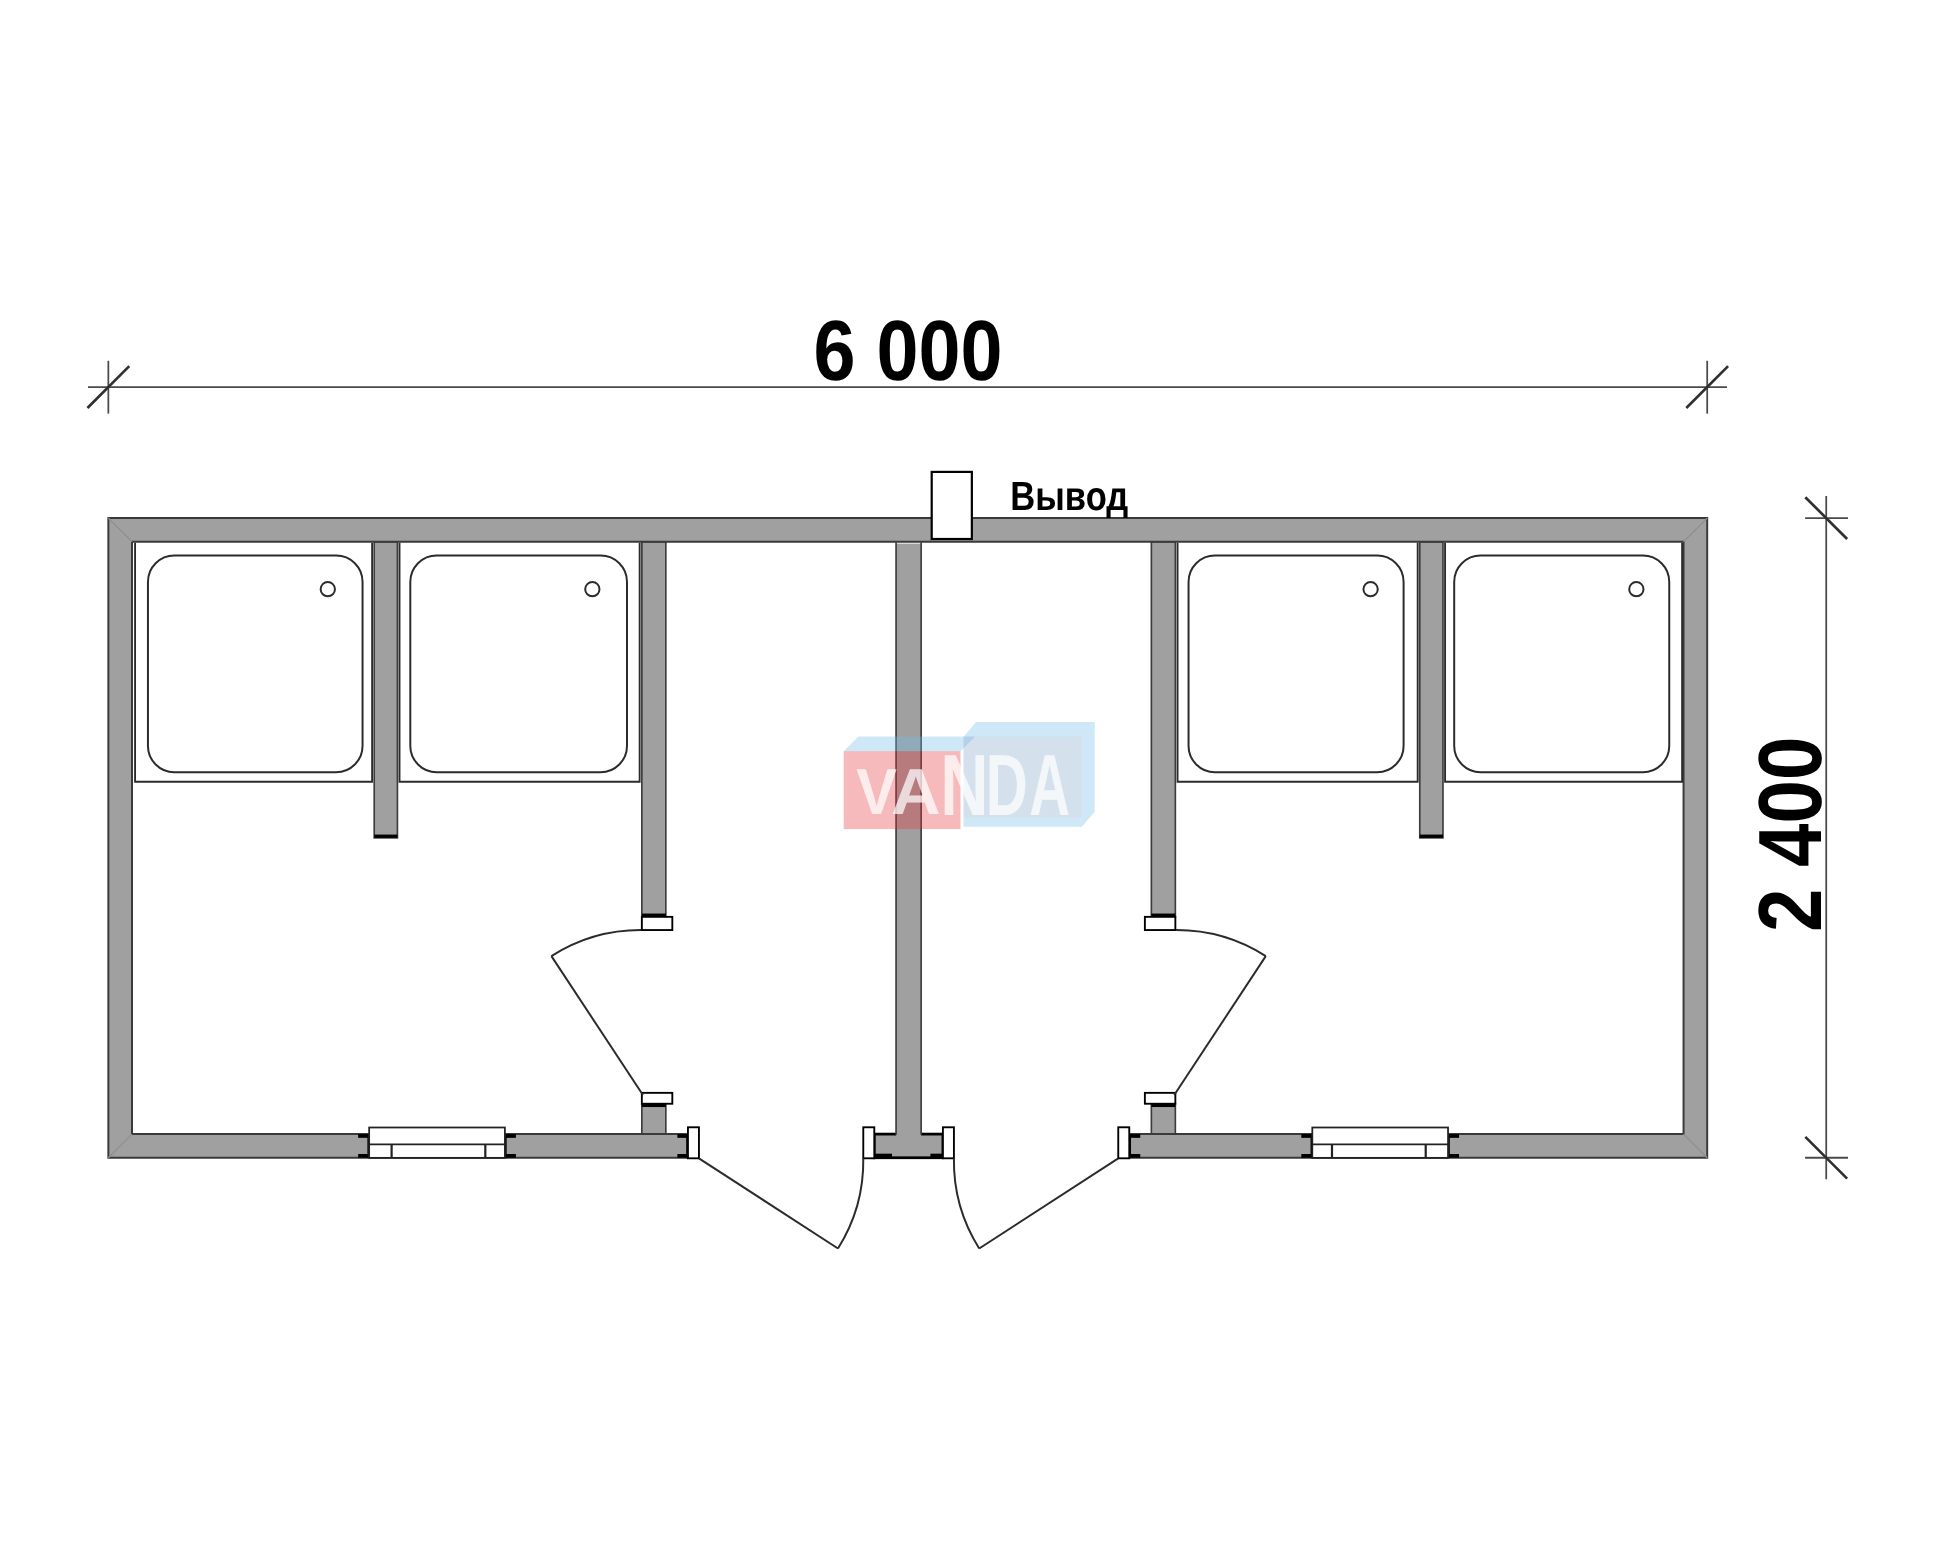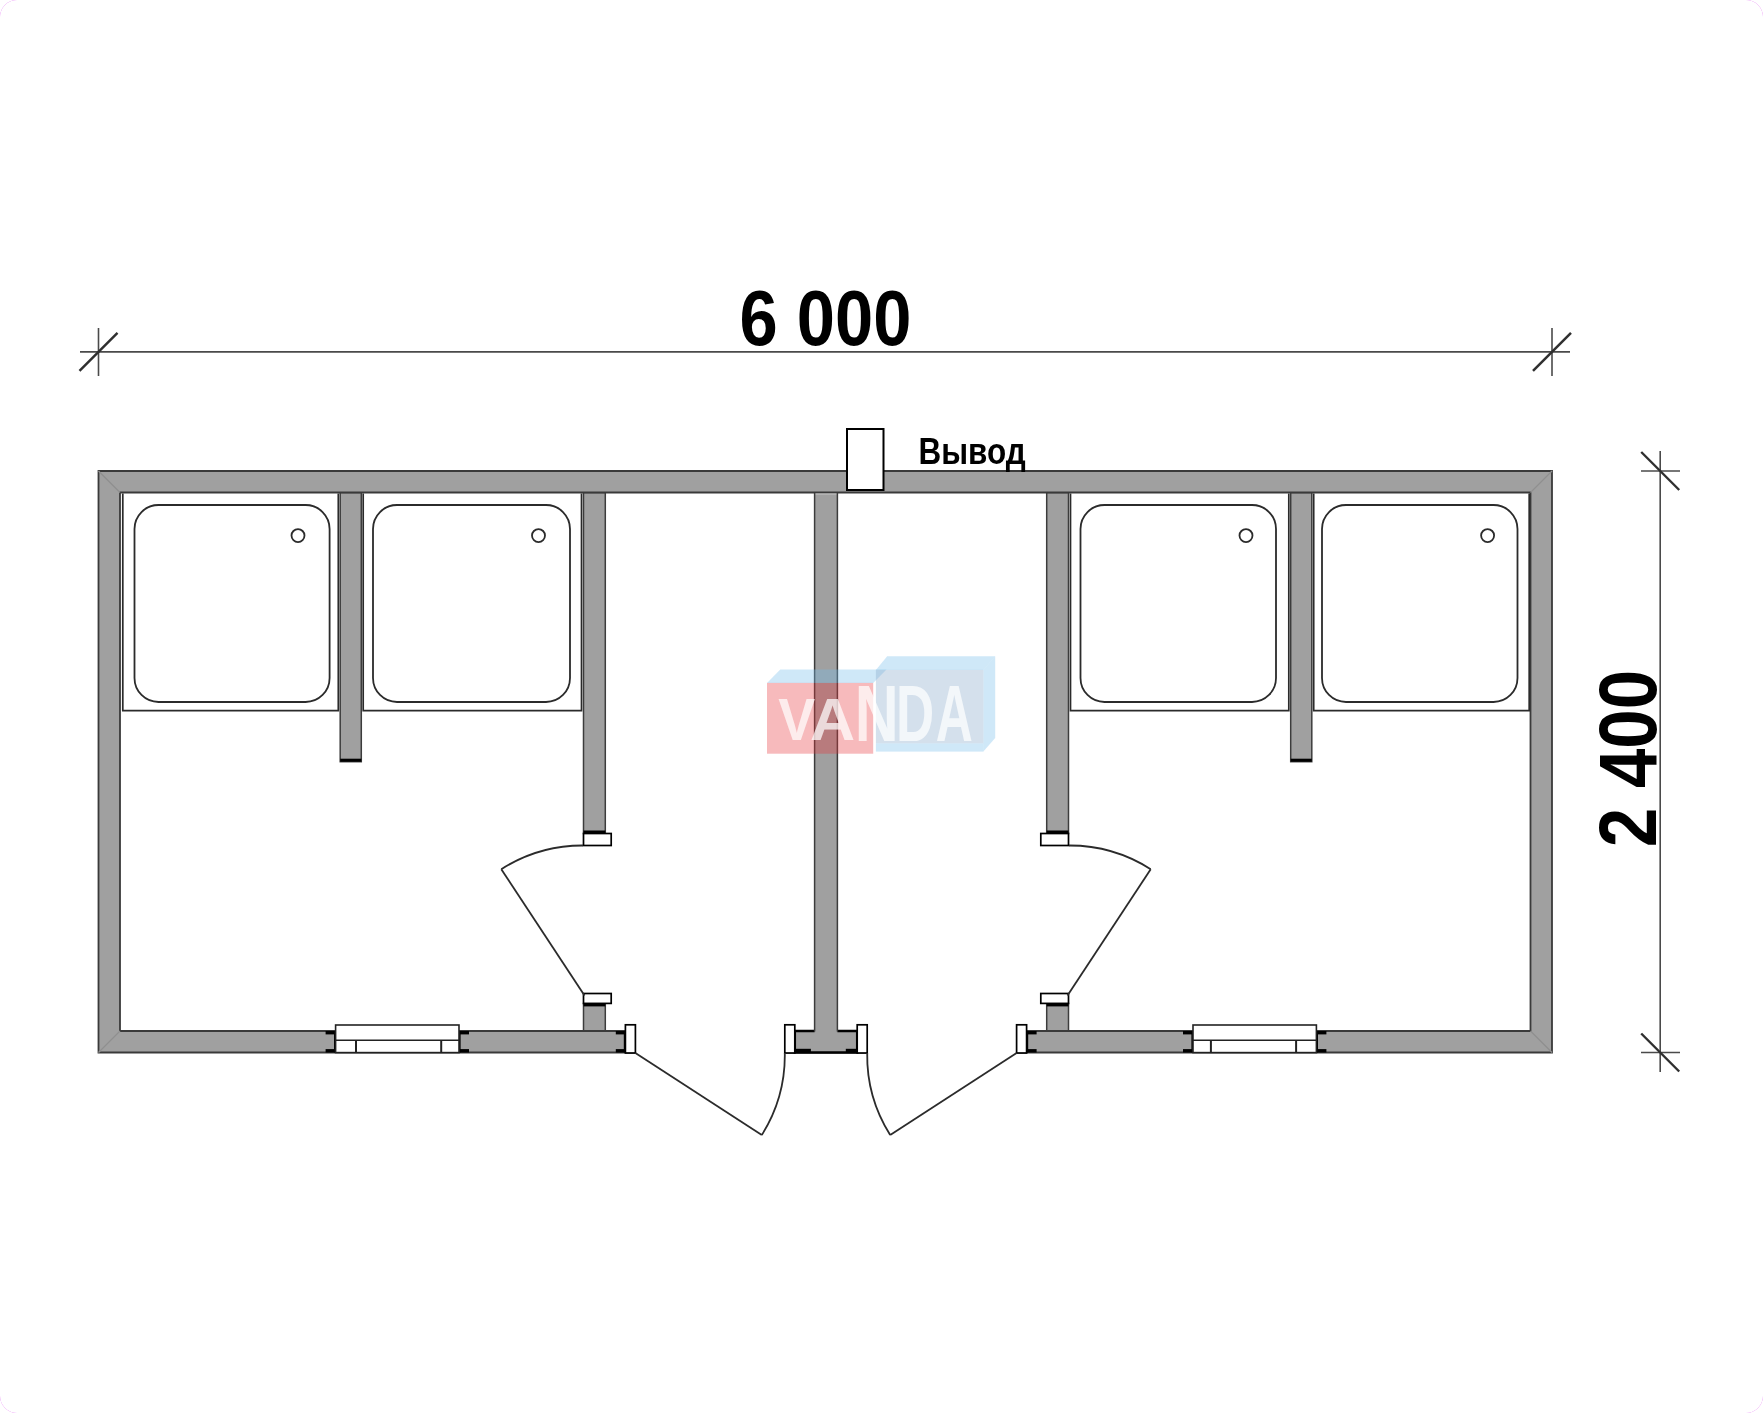--- a/index.html
+++ b/index.html
@@ -1,17 +1,17 @@
 <!DOCTYPE html>
 <html><head>
 <meta charset="utf-8">
 <style>
   html,body{margin:0;padding:0;background:#ffffff;}
   .page{position:relative;width:1763px;height:1413px;background:#d946ef;overflow:hidden;
-        font-family:"Liberation Sans", sans-serif;border-radius:17px;}
+        font-family:"Liberation Sans", sans-serif;}
   svg{position:absolute;left:0;top:0;}
   text{font-family:"Liberation Sans", sans-serif;}
 </style>
 </head>
 <body>
 <div class="page">
 <svg width="1763" height="1413" viewBox="0 0 1763 1413">
 
   <rect x="0" y="0" width="1763" height="1413" fill="#ffffff"></rect>
 

